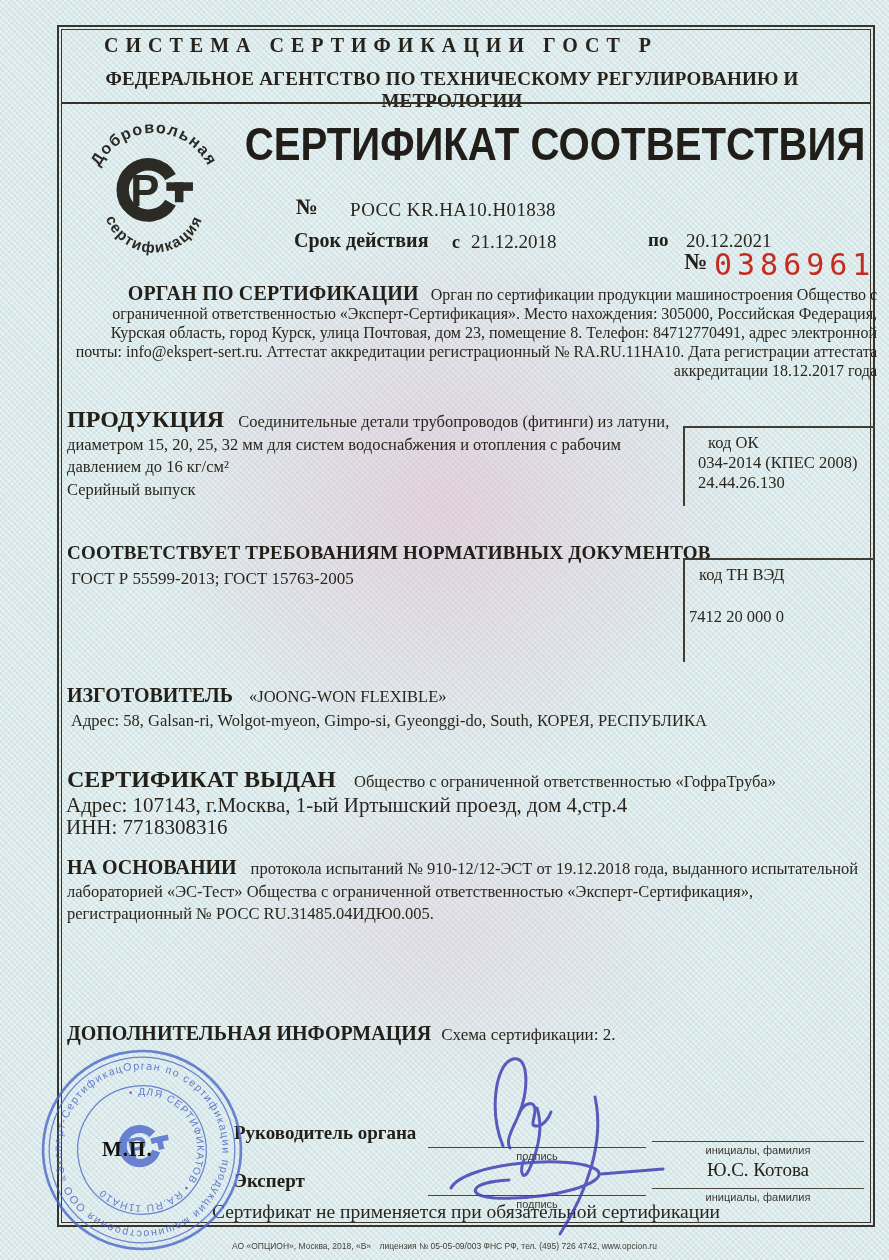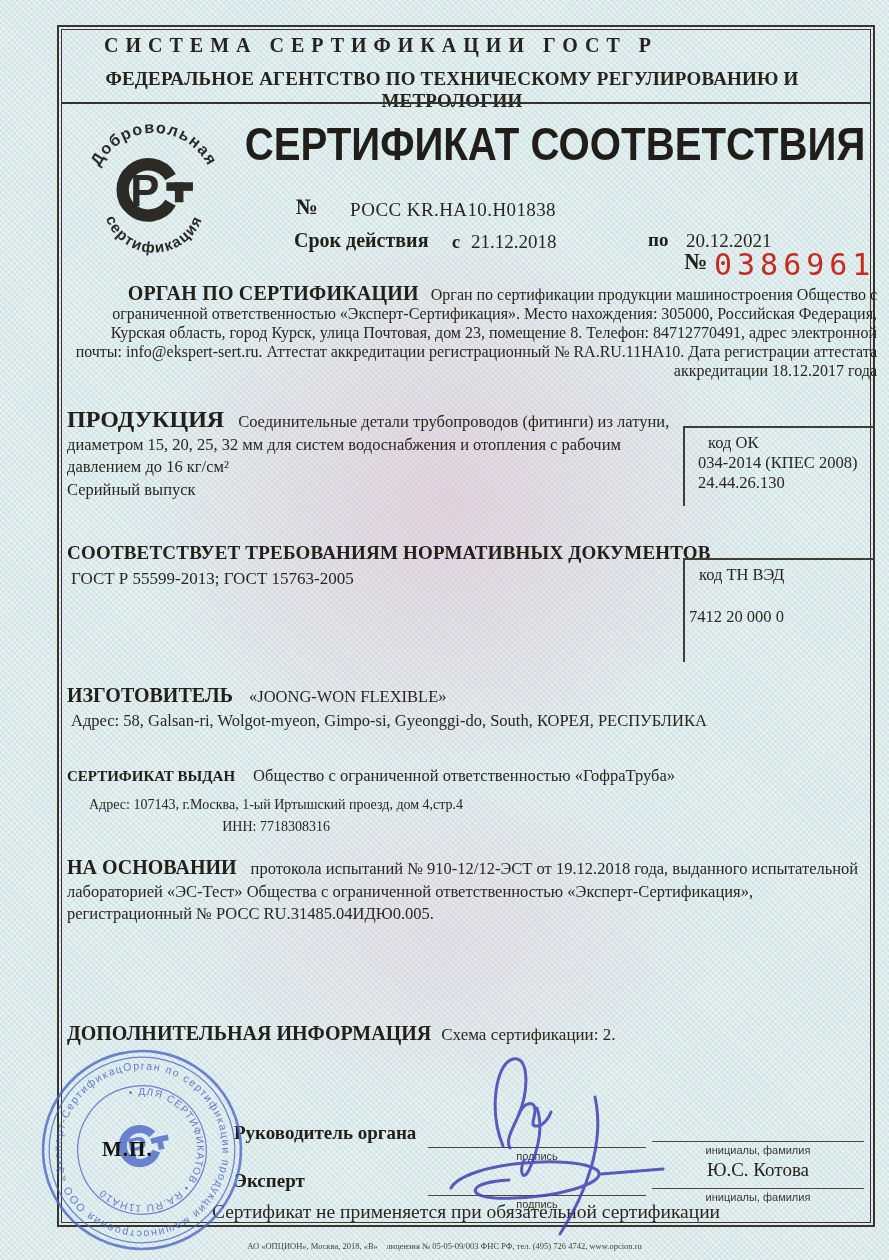--- a/index.html
+++ b/index.html
@@ -43,22 +43,22 @@
   .code-box .cb-label { display:block; margin:5px 0 0 14px; }
   .code-box .cb-val { display:block; margin-left:4px; }
   .code-ok .cb-val:first-of-type { margin-top:9px; }
   .code-tn .cb-val { margin-top:22px; }
   .comp-label { left:67px; top:542px; font-size:19px; letter-spacing:0.2px; }
   .comp-text { left:71px; top:569px; font-size:17px; }
   .man-block { left:67px; top:684px; font-size:16.5px; }
   .man-block b { font-size:20px; margin-right:16px; }
   .man-addr { left:71px; top:711px; font-size:16.5px; }
   .issued-block { left:67px; top:766px; font-size:16.5px; }
-  .issued-block b { font-size:15px; margin-right:18px; }
-  .issued-lines { left:89px; top:794px; font-size:14px; line-height:22.2px;text-align:center; }
+  .issued-block b { font-size:24px; margin-right:18px; }
+  .issued-lines { left:66px; top:794px; font-size:21px; line-height:22.2px; }
   .basis-block { left:67px; top:856px; width:812px; font-size:16.5px; line-height:22.5px; }
   .basis-block b { font-size:20px; margin-right:14px; }
   .add-block { left:67px; top:1022px; font-size:17px; }
   .add-block b { font-size:20px; margin-right:10px; }
   .sig-label { font-size:19px; }
   .head-label { left:234px; top:1122px; }
   .expert-label { left:234px; top:1170px; }
   .sline { border-top:1.5px solid #4a463d; height:0; }
   .sig-line1 { left:428px; top:1147px; width:218px; }
   .sig-line2 { left:428px; top:1195px; width:218px; }
@@ -67,21 +67,21 @@
   .caption { font-family:"Liberation Sans", sans-serif; font-size:11px; color:#3c382f; text-align:center; }
   .cap-sig1 { left:428px; top:1150px; width:218px; }
   .cap-sig2 { left:428px; top:1198px; width:218px; }
   .cap-name1 { left:652px; top:1144px; width:212px; }
   .cap-name2 { left:652px; top:1191px; width:212px; }
   .sig-name { font-size:19px; text-align:center; color:#26221a; }
   .name1 { left:652px; top:1112px; width:212px; }
   .name2 { left:652px; top:1159px; width:212px; }
   .mp { left:102px; top:1137px; font-size:21px; letter-spacing:1px; color:#14120e; z-index:5; }
   .note { left:57px; top:1201px; width:818px; text-align:center; font-size:19.5px; color:#2a261e; }
-  .print-info { left:0; top:1241px; width:889px; text-align:center; font-family:Liberation Serif, serif; font-size:8.5px; color:#45413a; }
+  .print-info { left:0; top:1241px; width:889px; text-align:center; font-family:Liberation Sans, sans-serif; font-size:8.5px; color:#45413a; }
   .logo-svg { left:76px; top:112px; width:156px; height:152px; }
   .stamp-svg { left:38px; top:1048px; width:208px; height:204px; transform:rotate(-13deg); opacity:0.88; z-index:3; }
   .ink-svg { left:425px; top:1042px; width:250px; height:205px; z-index:4; }
   svg text { font-family:"Liberation Sans", sans-serif; }
 </style>
 </head>
 <body>
 
 <div class="page">
 

